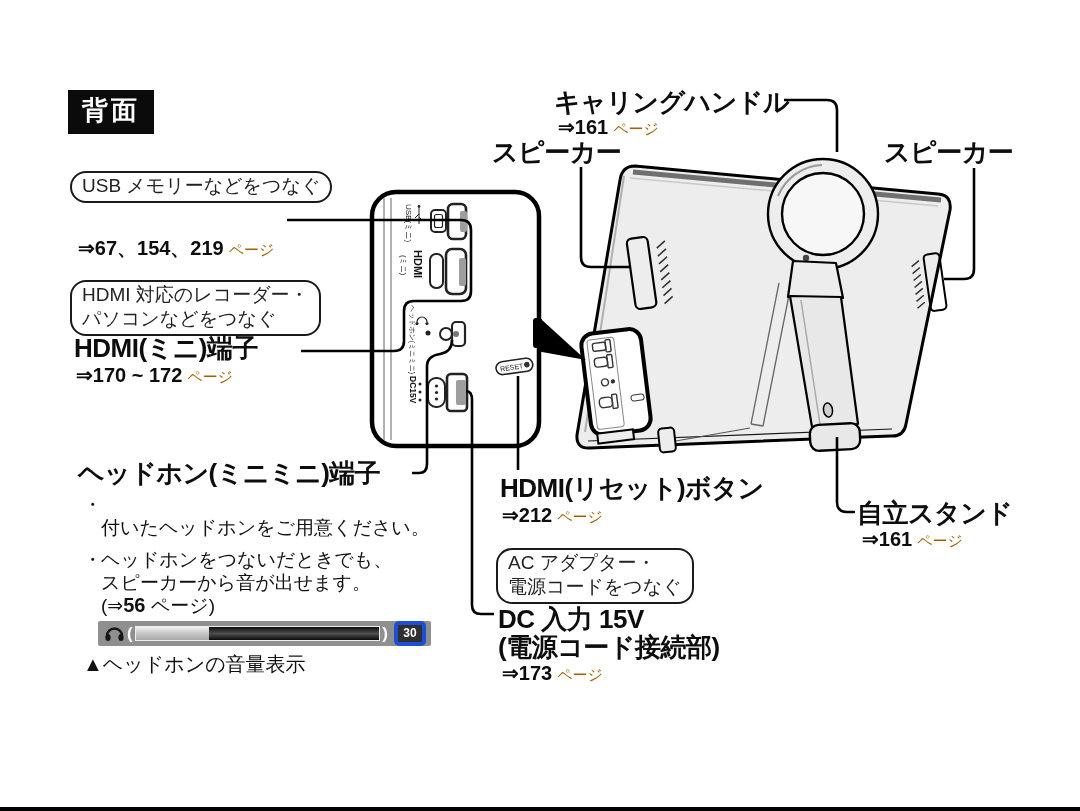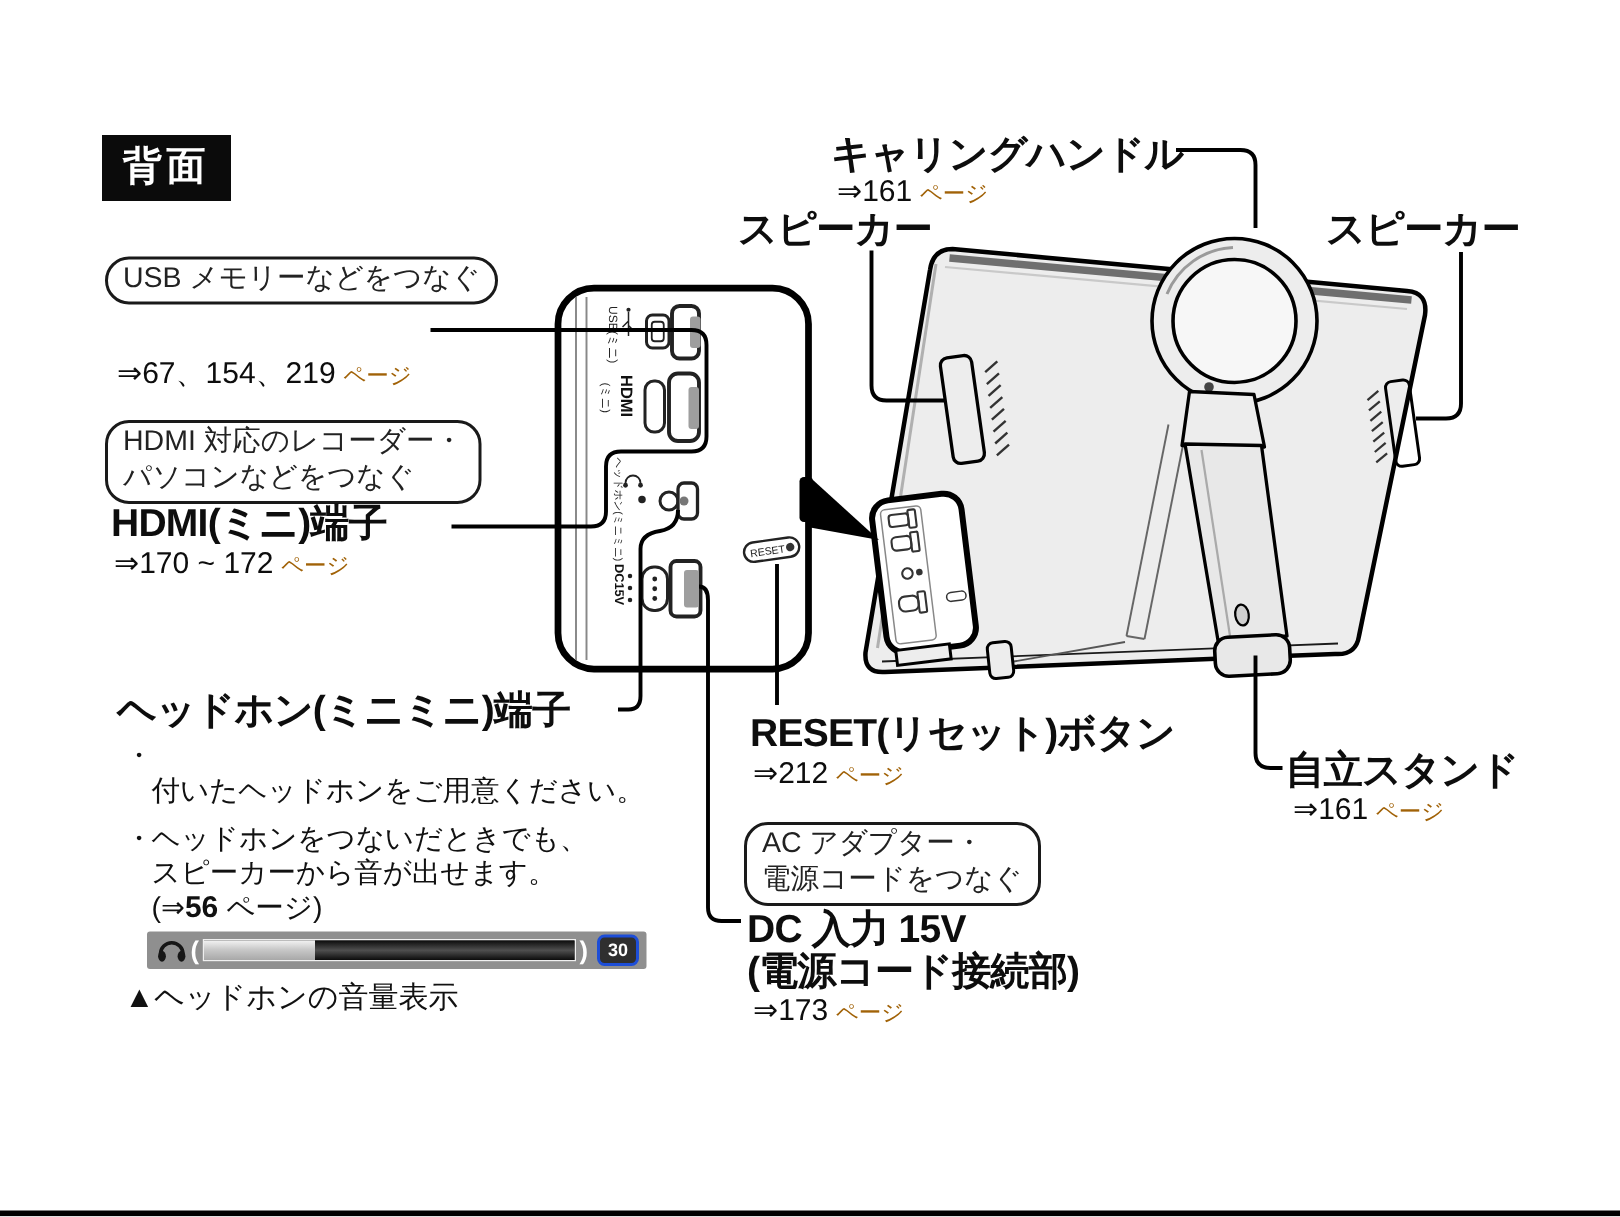--- a/index.html
+++ b/index.html
@@ -2,36 +2,36 @@
 <html><head>
 <meta charset="utf-8">
 <style>
   html,body{margin:0;padding:0;background:#fff;}
   .page{position:relative;width:1080px;height:811px;background:#ffffff;overflow:hidden;
         font-family:"Liberation Sans", sans-serif;color:#0d0d0d;}
   .abs{position:absolute;white-space:nowrap;}
   .t{font-weight:700;font-size:26px;letter-spacing:-0.5px;color:#0d0d0d;}
   .note-box{border:2.5px solid #1a1a1a;border-radius:16px;padding:1px 10px 3px 10px;
             font-size:19px;line-height:24px;color:#222;background:#fff;}
-  .ref .rn{font-weight:400;font-size:20px;color:#0d0d0d;}
+  .ref .rn{font-weight:700;font-size:20px;color:#0d0d0d;}
   .ref .ru{font-size:15px;margin-left:5px;color:#a16207;}
   .section-badge{background:#0b0b0b;color:#ffffff;font-weight:700;font-size:26px;
                  padding:3px 14px 6px 14px;letter-spacing:3px;}
   .bullets{font-size:19px;line-height:23px;color:#111;}
   .bullet-row{display:flex;}
   .bmark{width:18px;flex:0 0 18px;}
   .b56{font-weight:700;font-size:20px;}
   
   .volbar{position:absolute;left:98px;top:621px;width:333px;height:25px;background:#8f8f8f;
           border-radius:2px;display:flex;align-items:center;padding:0 5px 0 6px;box-sizing:border-box;}
   .vb-paren{color:#ffffff;font-weight:700;font-size:17px;line-height:25px;margin:0 2px;}
   .vb-track{flex:1;height:13px;border:1px solid #efefef;display:flex;background:#1c1c1c;}
   .vb-fill{width:30%;background:linear-gradient(180deg,#f2f2f2 0%,#c9c9c9 45%,#a8a8a8 100%);}
   .vb-rest{flex:1;background:linear-gradient(180deg,#0c0c0c 0%,#4f4f4f 50%,#0c0c0c 100%);}
-  .vb-badge{margin-left:4px;min-width:20px;height:17px;background:#2f2f2f;border:2px solid #1d4ed8;
+  .vb-badge{margin-left:4px;min-width:20px;height:17px;background:#2f2f2f;border:4px solid #1d4ed8;
             border-radius:5px;color:#fff;font-weight:700;font-size:12px;line-height:17px;
             text-align:center;padding:0 2px;}
   .caption{font-size:20px;color:#111;}
   .scan-bottom{position:absolute;left:0;bottom:0;width:100%;height:4px;background:#000;}
   svg text{font-family:"Liberation Sans", sans-serif;}
 </style>
 </head>
 <body>
 
 <div class="page">
@@ -236,21 +236,21 @@
     <span class="vb-paren">(</span>
     <div class="vb-track">
       <div class="vb-fill"></div>
       <div class="vb-rest"></div>
     </div>
     <span class="vb-paren">)</span>
     <span class="vb-badge">30</span>
   </div>
   <div class="abs caption" style="left:83px;top:651px;">▲ヘッドホンの音量表示</div>
 
-  <div class="abs t" style="left:500px;top:471px;">RESET(リセット)ボタン</div>
+  <div class="abs t" style="left:500px;top:471px;">HDMI(リセット)ボタン</div>
   <div class="abs ref" style="left:502px;top:503px;text-align:right;">
     <span class="rn">⇒212</span><span class="ru">ページ</span>
   </div>
 
   <div class="abs note-box" style="left:496px;top:548px;">
     <span>AC アダプター・</span><br>
     <span>電源コードをつなぐ</span>
   </div>
   <div class="abs t" style="left:498px;top:602px;">DC 入力 15V</div>
   <div class="abs t" style="left:498px;top:630px;">(電源コード接続部)</div>

